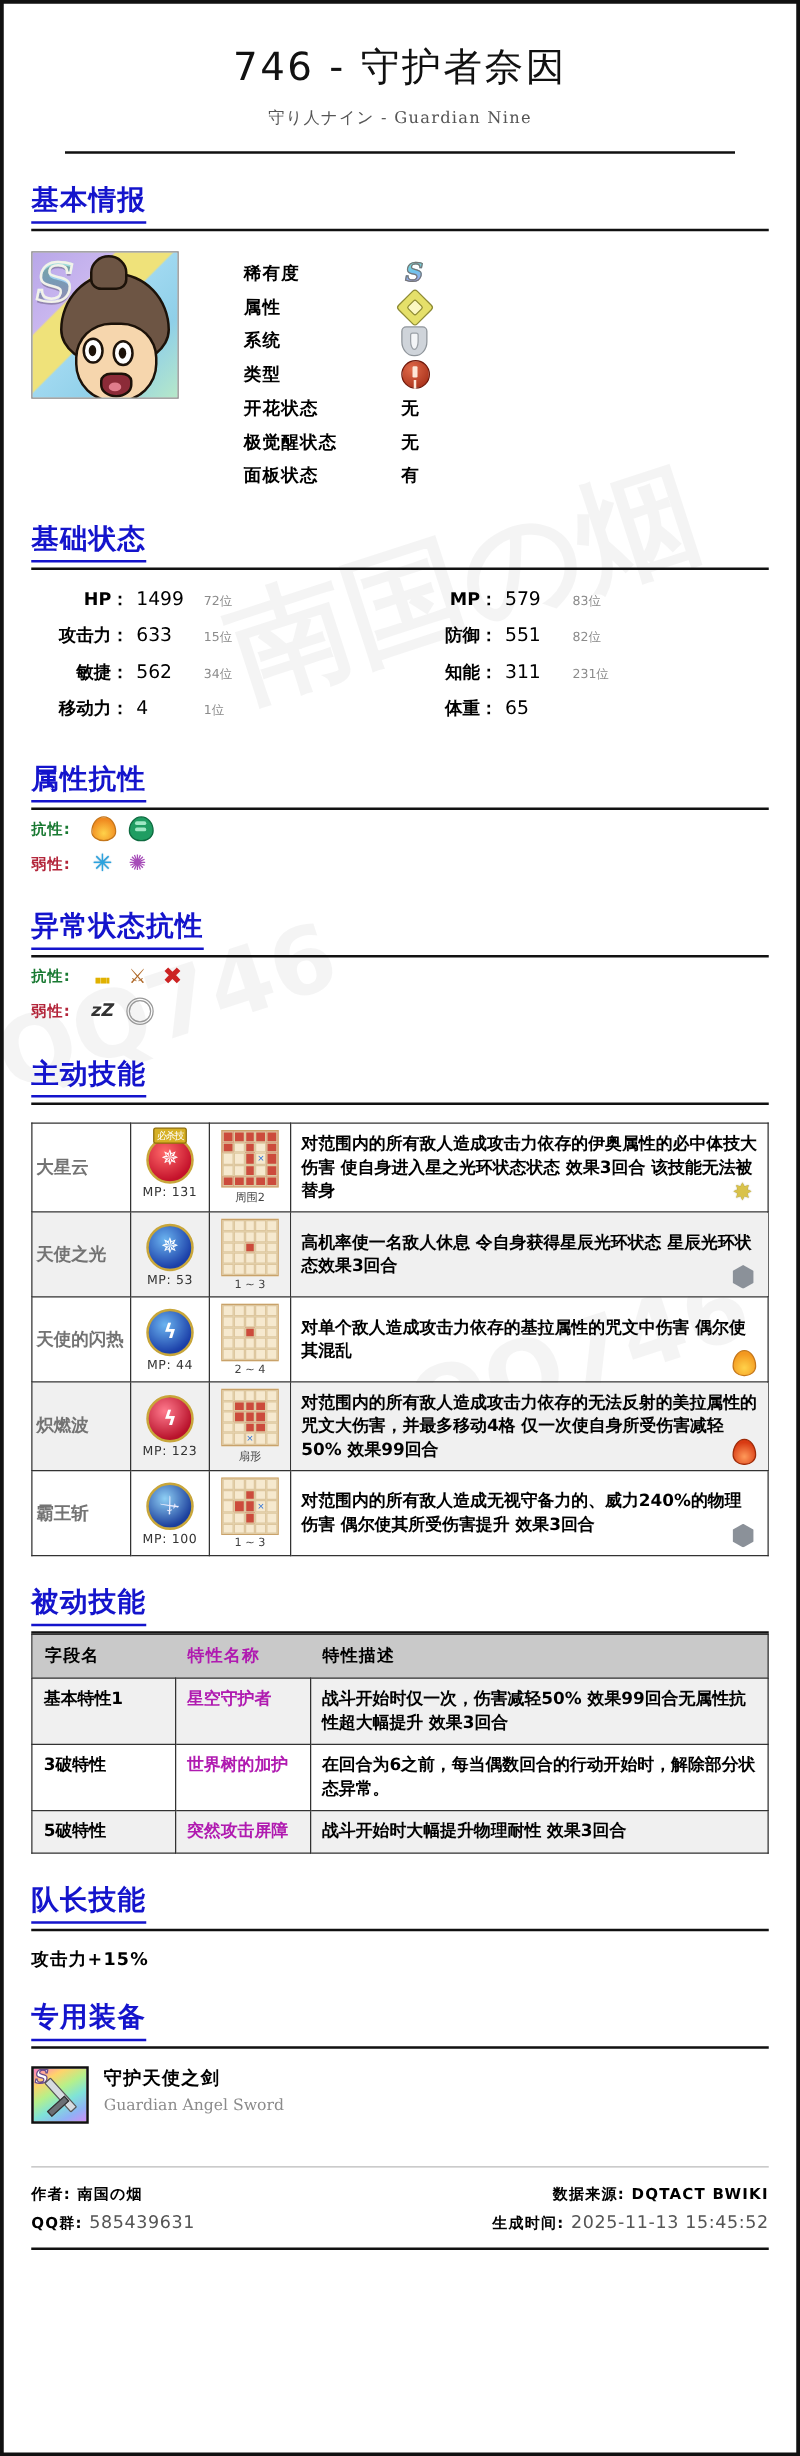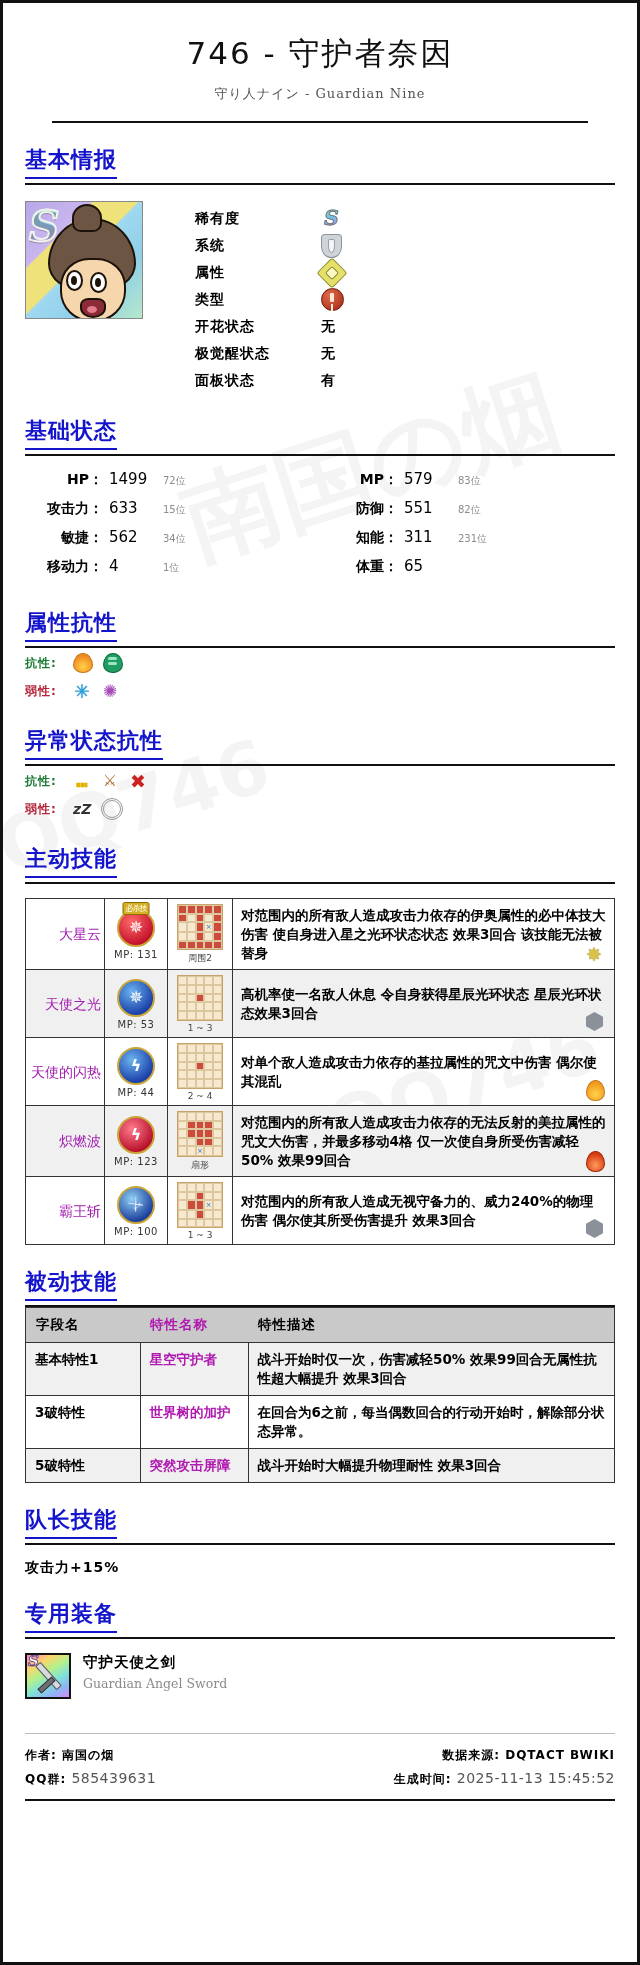--- a/index.html
+++ b/index.html
@@ -178,21 +178,21 @@
   .ic-sword{color:#b06a2a;font-size:16px;line-height:18px;text-align:center;}
   .ic-x{color:#cc2222;font-size:19px;line-height:18px;text-align:center;font-weight:700;}
   .ic-sleep{color:#333;font-size:14px;line-height:18px;text-align:center;font-weight:700;font-style:italic;}
   .ic-ring{width:16px;height:16px;border:3px double #999;border-radius:50%;}
 
   
   table{border-collapse:collapse;width:100%;}
   .atbl{margin-top:14px;border:1px solid #333;table-layout:fixed;}
   .atbl td{border:1px solid #333;vertical-align:middle;}
   .atbl tr:nth-child(even) td{background:#f0f0f0;}
-  .c-name{width:72px;text-align:right;font-size:14px;font-weight:400;color:#a21caf;line-height:20px;padding:4px 3px;}
+  .c-name{width:72px;text-align:left;font-size:14px;font-weight:700;color:#737373;line-height:20px;padding:4px 3px;}
   .c-icon{width:58px;text-align:center;padding:5px 2px 4px 2px;}
   .c-area{width:60px;text-align:center;padding:5px 2px 4px 2px;}
   .c-desc{padding:6px 8px 6px 8px;font-size:13.5px;font-weight:700;line-height:19px;position:relative;min-height:74px;margin-left:20px;}
   .mp{display:block;font-size:10px;color:#333;margin-top:2px;letter-spacing:.5px;}
   .arealbl{display:block;font-size:9px;color:#444;margin-top:2px;}
 
   .sk-badge{width:34px;height:34px;border-radius:50%;margin:0 auto;position:relative;
     border:2px solid #c8a63a;}
   .sk-red{background:radial-gradient(circle at 38% 32%,#ff6a6a,#c4122b 72%);}
   .sk-blue{background:radial-gradient(circle at 38% 32%,#6bb4f0,#1b3fa8 72%);}
@@ -291,29 +291,29 @@
         </div>
 
         <div class="kv">
           <div class="kv-row">
             <div class="kv-k">稀有度</div>
             <div class="kv-v">
               <span class="bdg bdg-s">S</span>
             </div>
           </div>
           <div class="kv-row">
+            <div class="kv-k">属性</div>
+            <div class="kv-v">
+              <span class="bdg bdg-elem"></span>
+            </div>
+          </div>
+          <div class="kv-row">
             <div class="kv-k">系统</div>
             <div class="kv-v">
               <span class="bdg bdg-sys"></span>
-            </div>
-          </div>
-          <div class="kv-row">
-            <div class="kv-k">属性</div>
-            <div class="kv-v">
-              <span class="bdg bdg-elem"></span>
             </div>
           </div>
           <div class="kv-row">
             <div class="kv-k">类型</div>
             <div class="kv-v">
               <span class="bdg bdg-type"></span>
             </div>
           </div>
           <div class="kv-row">
             <div class="kv-k">开花状态</div>

